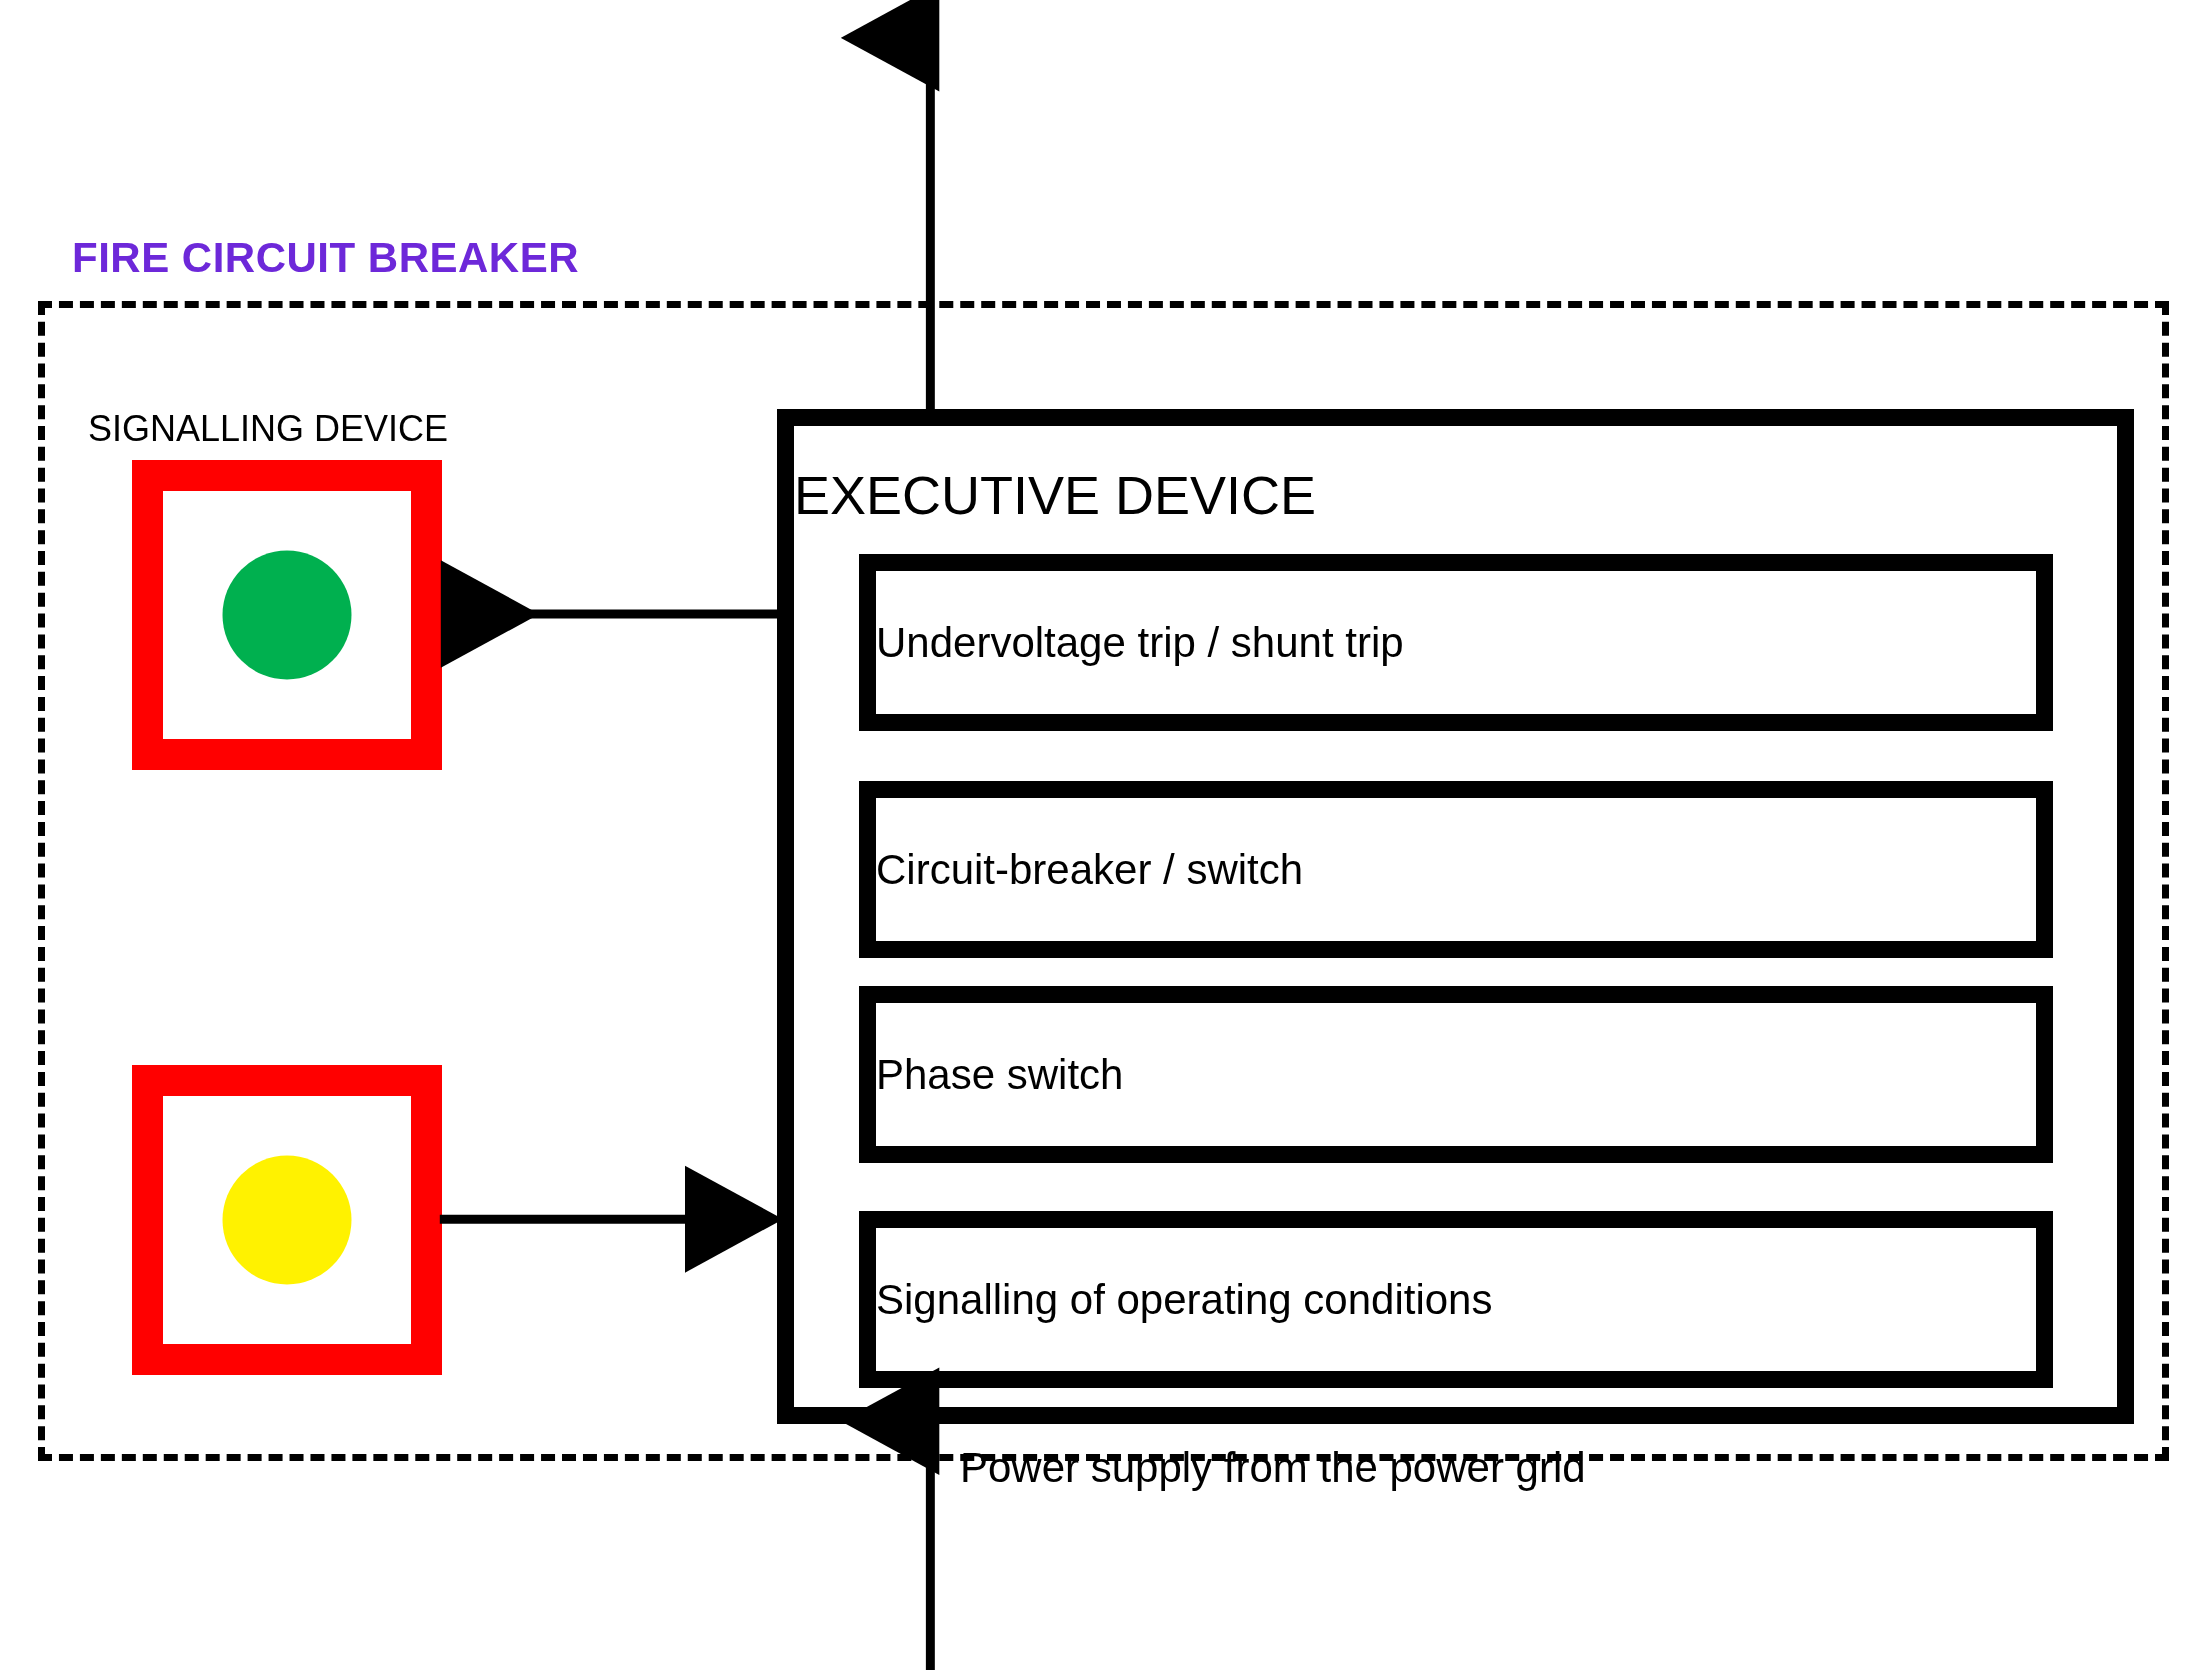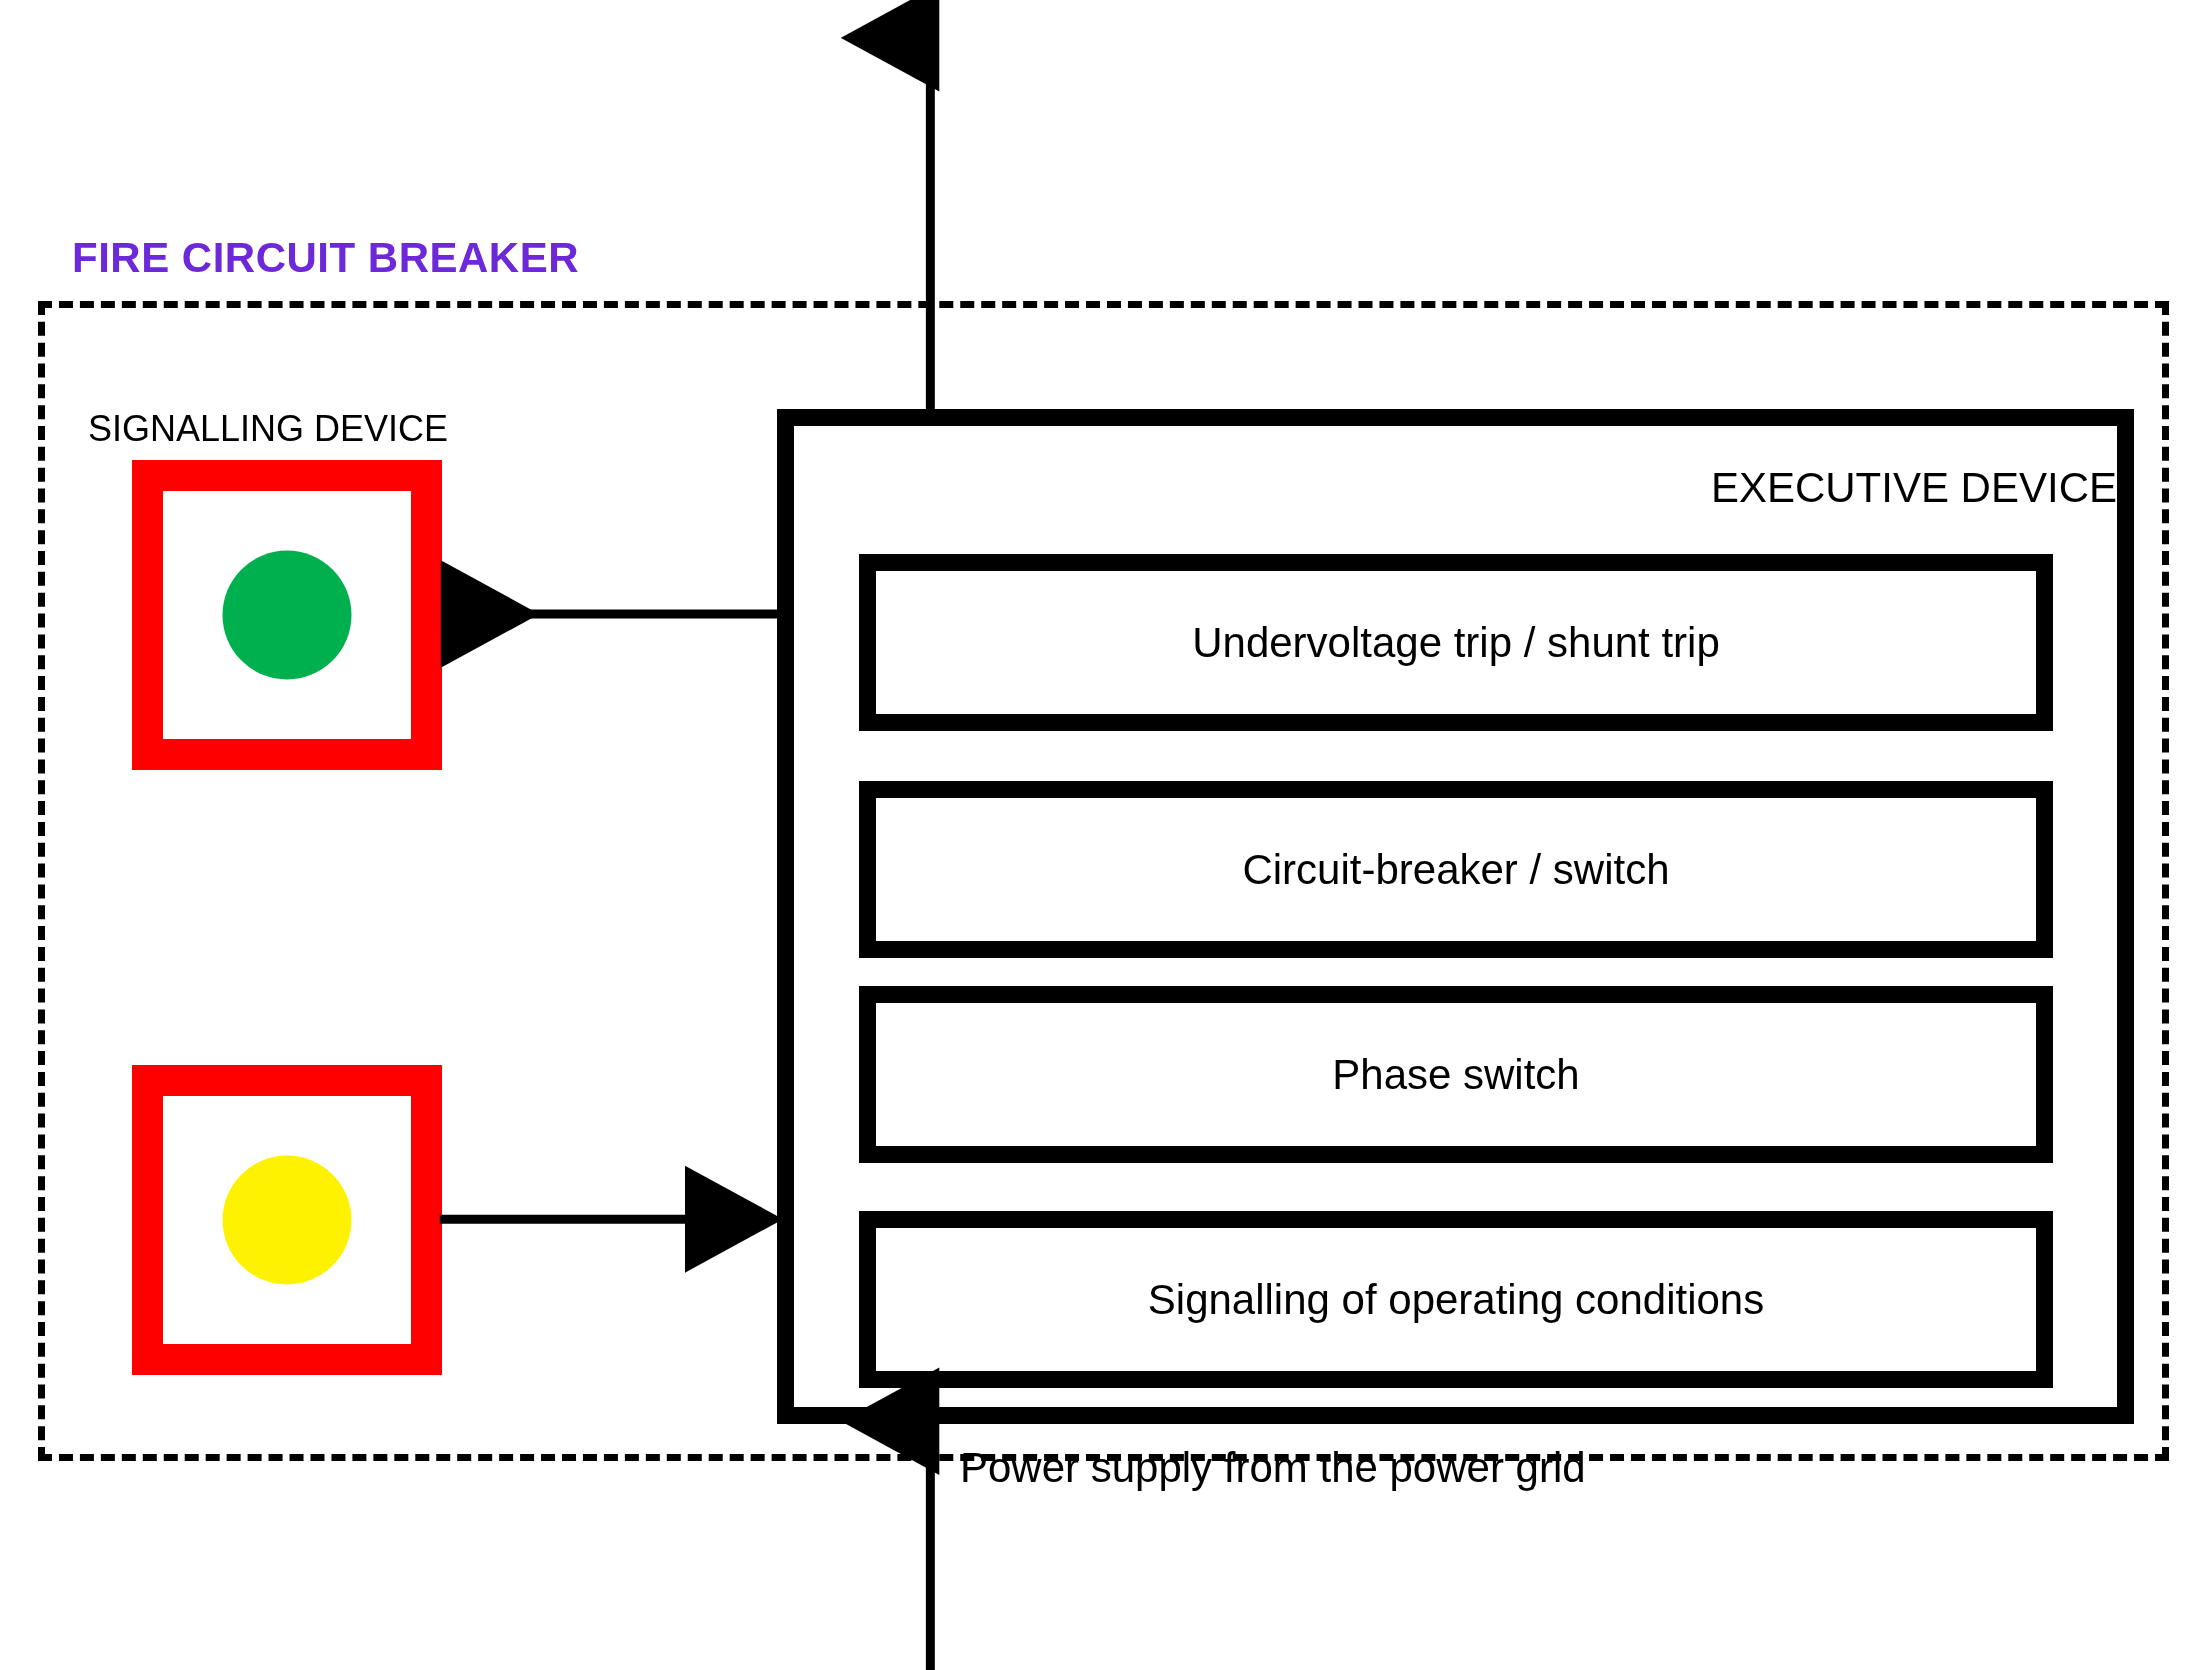--- a/index.html
+++ b/index.html
@@ -81,35 +81,35 @@
     height: 1015px;
     background: #ffffff;
     border: 17px solid #000000;
     box-sizing: border-box;
   }
   .executive-title {
     position: absolute;
     left: 0;
     right: 0;
     top: 38px;
-    text-align: right;
-    font-size: 42px;
+    text-align: left;
+    font-size: 54px;
     color: #000000;
   }
   .module-box {
     position: absolute;
     left: 65px;
     width: 1194px;
     height: 177px;
     background: #ffffff;
     border: 17px solid #000000;
     box-sizing: border-box;
     display: flex;
     align-items: center;
-    justify-content: center;
+    justify-content: flex-start;
   }
   .module-box.m0 { top: 128px; }
   .module-box.m1 { top: 355px; }
   .module-box.m2 { top: 560px; }
   .module-box.m3 { top: 785px; }
   .module-label {
     font-size: 42px;
     color: #000000;
     text-align: center;
     white-space: nowrap;

